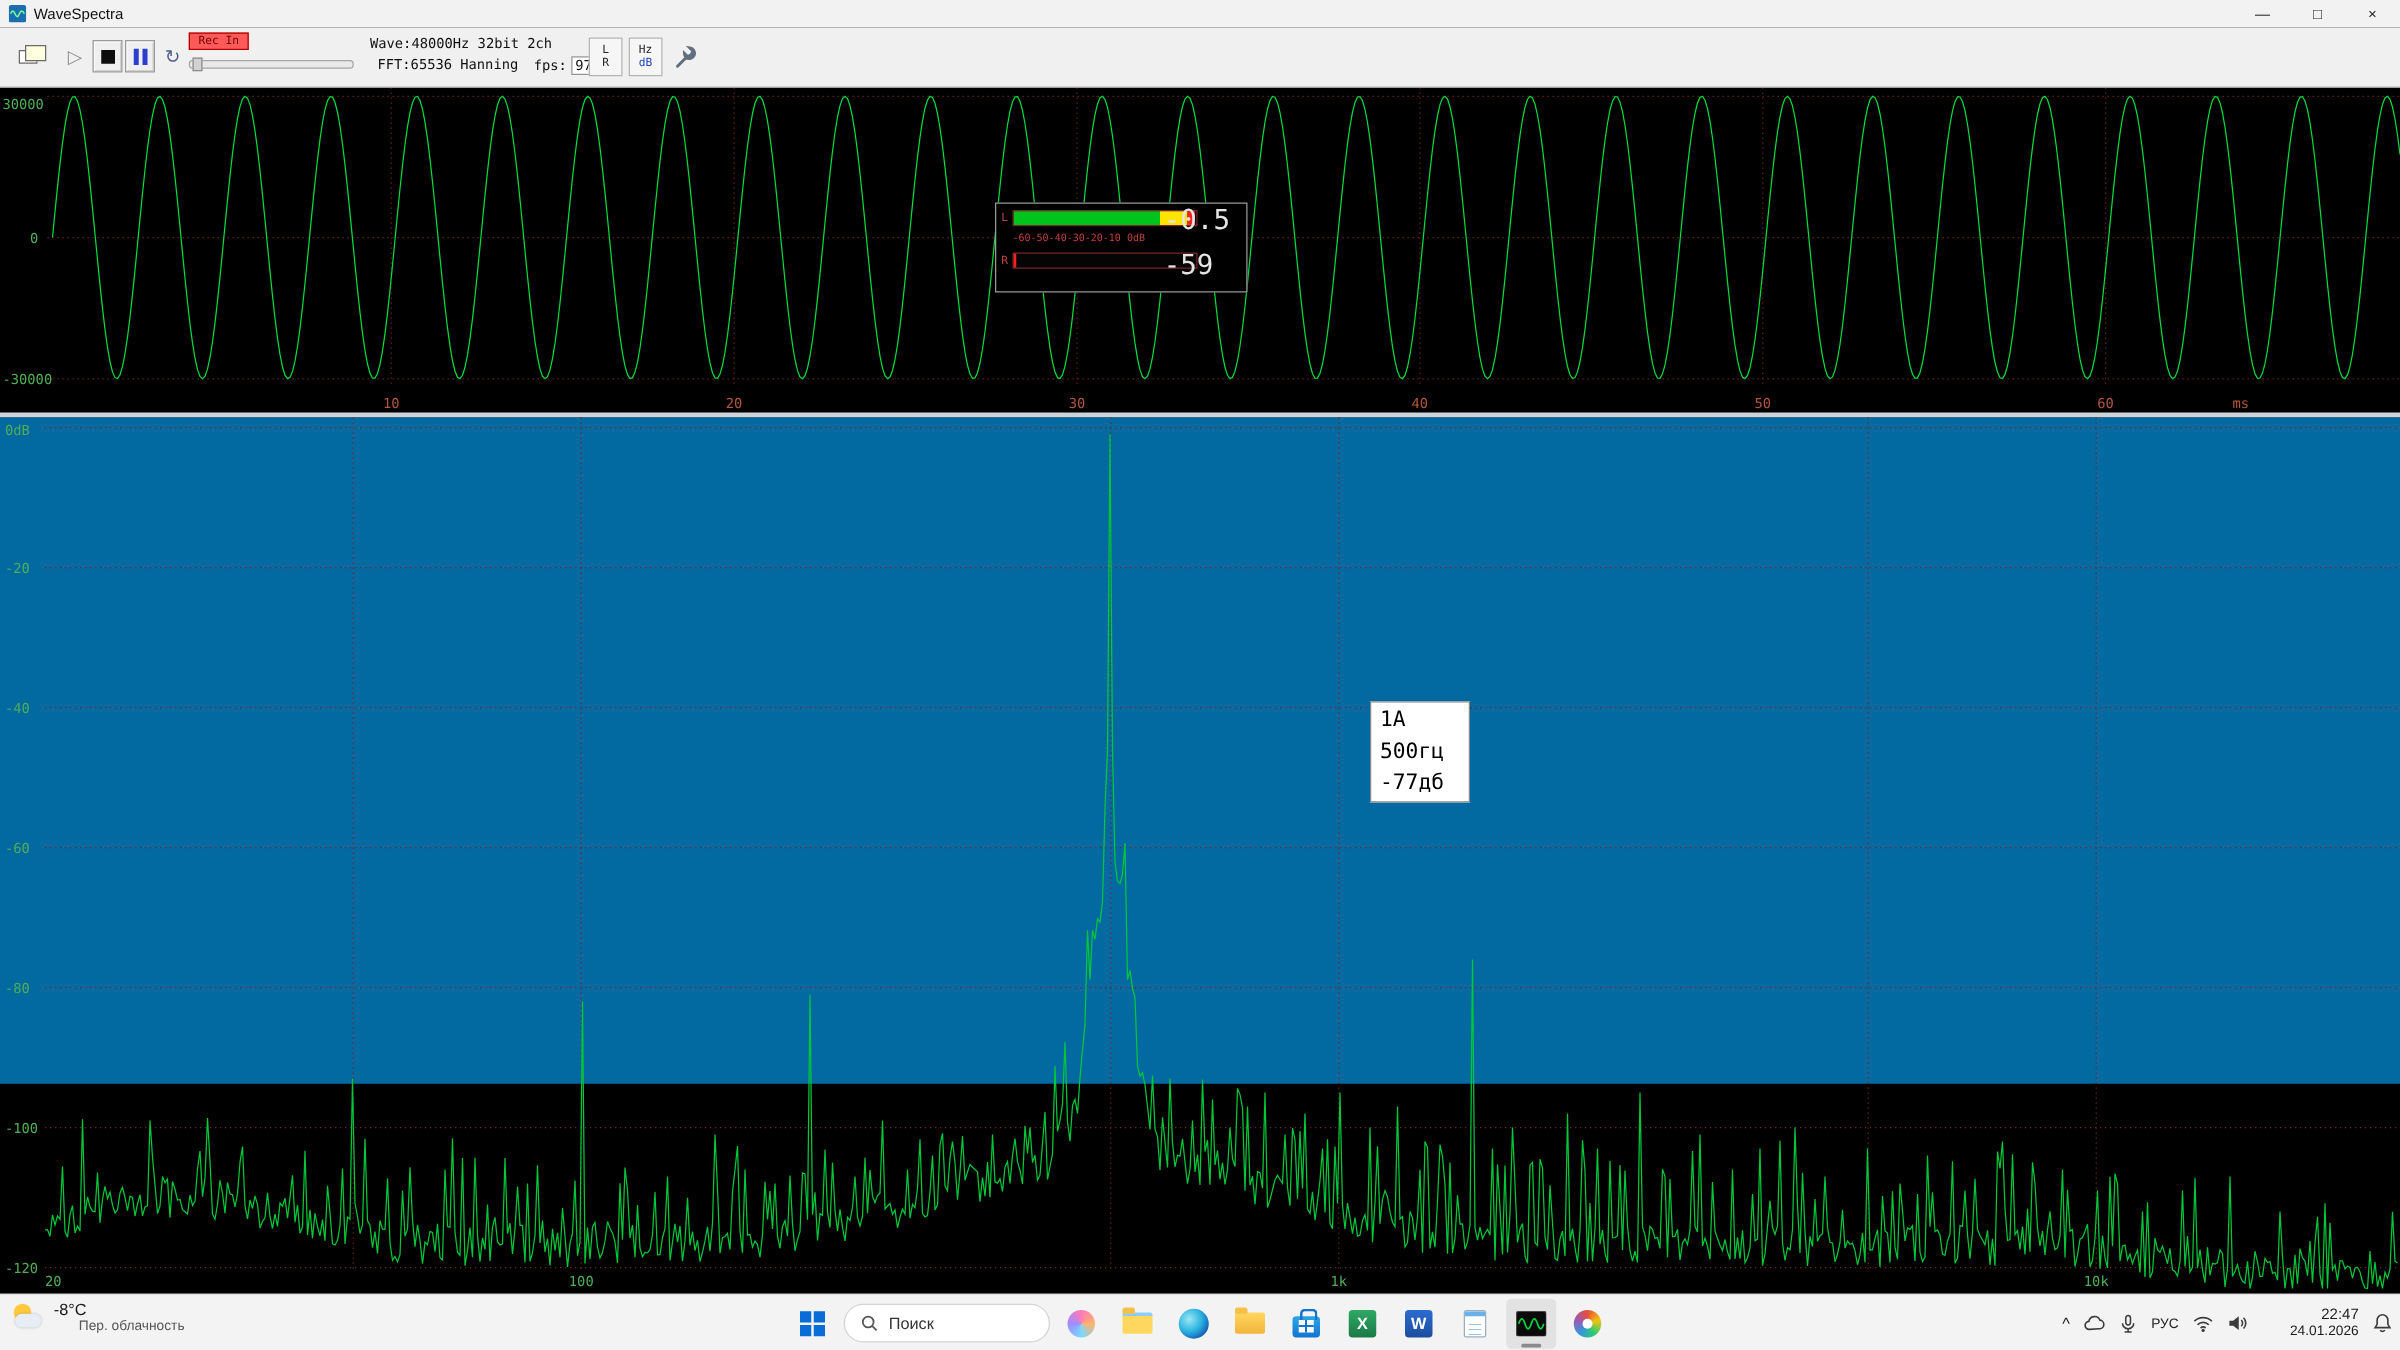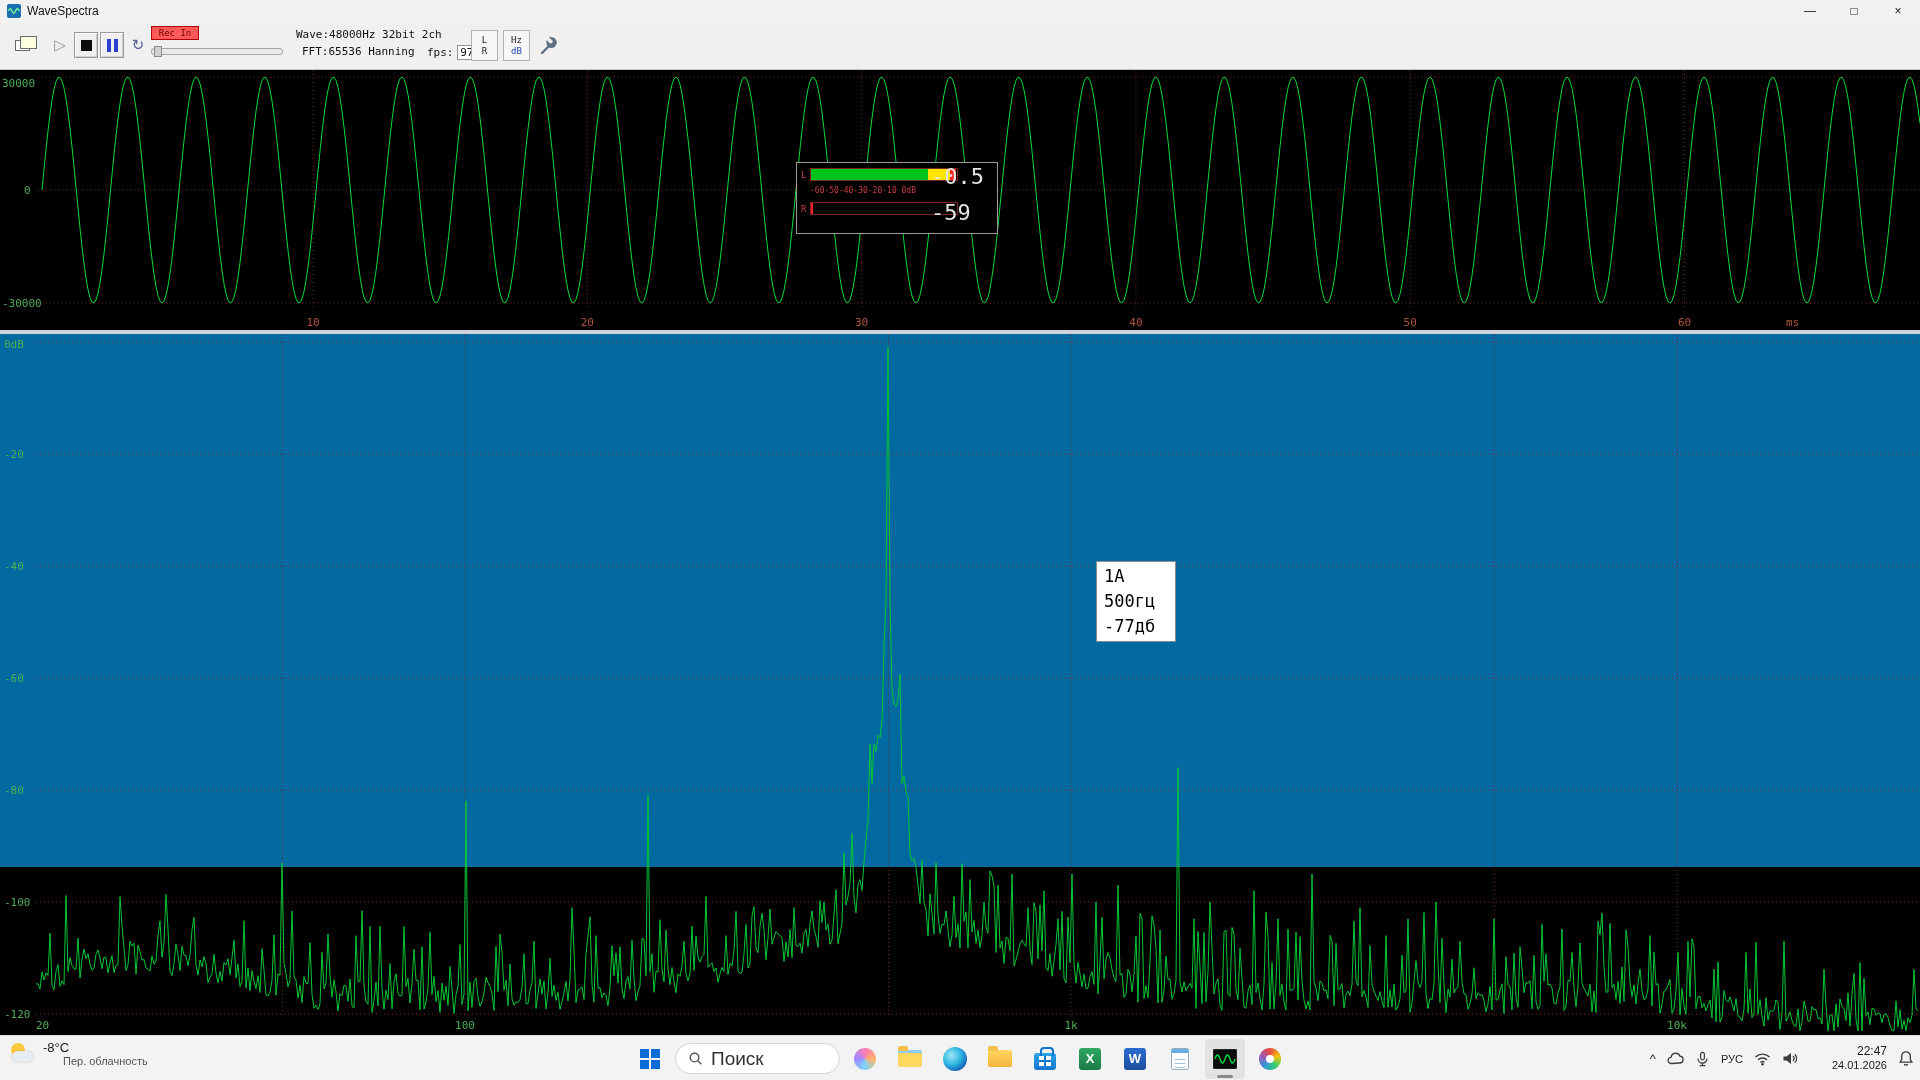--- a/index.html
+++ b/index.html
@@ -85,21 +85,21 @@
   .tb-icon { position:relative; width:40px; height:40px; border-radius:4px;
     display:flex; align-items:center; justify-content:center; }
   .tb-icon.active { background:#e2e2e2; }
   .tb-icon.active::after { content:''; position:absolute; bottom:1px; left:50%;
     transform:translateX(-50%); width:16px; height:3px; border-radius:2px; background:#8a8a8a; }
   .win-logo { width:20px; height:20px; display:grid; grid-template-columns:1fr 1fr;
     grid-template-rows:1fr 1fr; gap:2px; }
   .win-logo span { background:#0a6cd6; }
   .search-pill { width:165px; height:31px; background:#fff; border:1px solid #d4d4d4;
     border-radius:16px; display:flex; align-items:center; gap:8px; padding:0 10px 0 12px;
-    font-size:19px; color:#333; }
+    font-size:13px; color:#333; }
   .circ-icon { width:22px; height:22px; border-radius:50%;
     background:conic-gradient(#ff7ab8,#ffb36b,#7cd7ff,#9d8cff,#ff7ab8); }
   .icon-folder { position:relative; width:24px; height:17px;
     background:linear-gradient(#ffd75e,#f2b43c); border-radius:2px; }
   .icon-folder::before { content:''; position:absolute; top:-4px; left:0; width:10px; height:5px;
     background:#f5c04a; border-radius:2px 2px 0 0; }
   .icon-folder.explorer { background:linear-gradient(#8ecdf5 15%,#ffd75e 15%); }
   .icon-edge { width:24px; height:24px; border-radius:50%;
     background:radial-gradient(circle at 35% 35%, #9be8f5, #2bb3e0 45%, #1559b5 78%, #123f8f); }
   .icon-store { position:relative; width:22px; height:17px;

